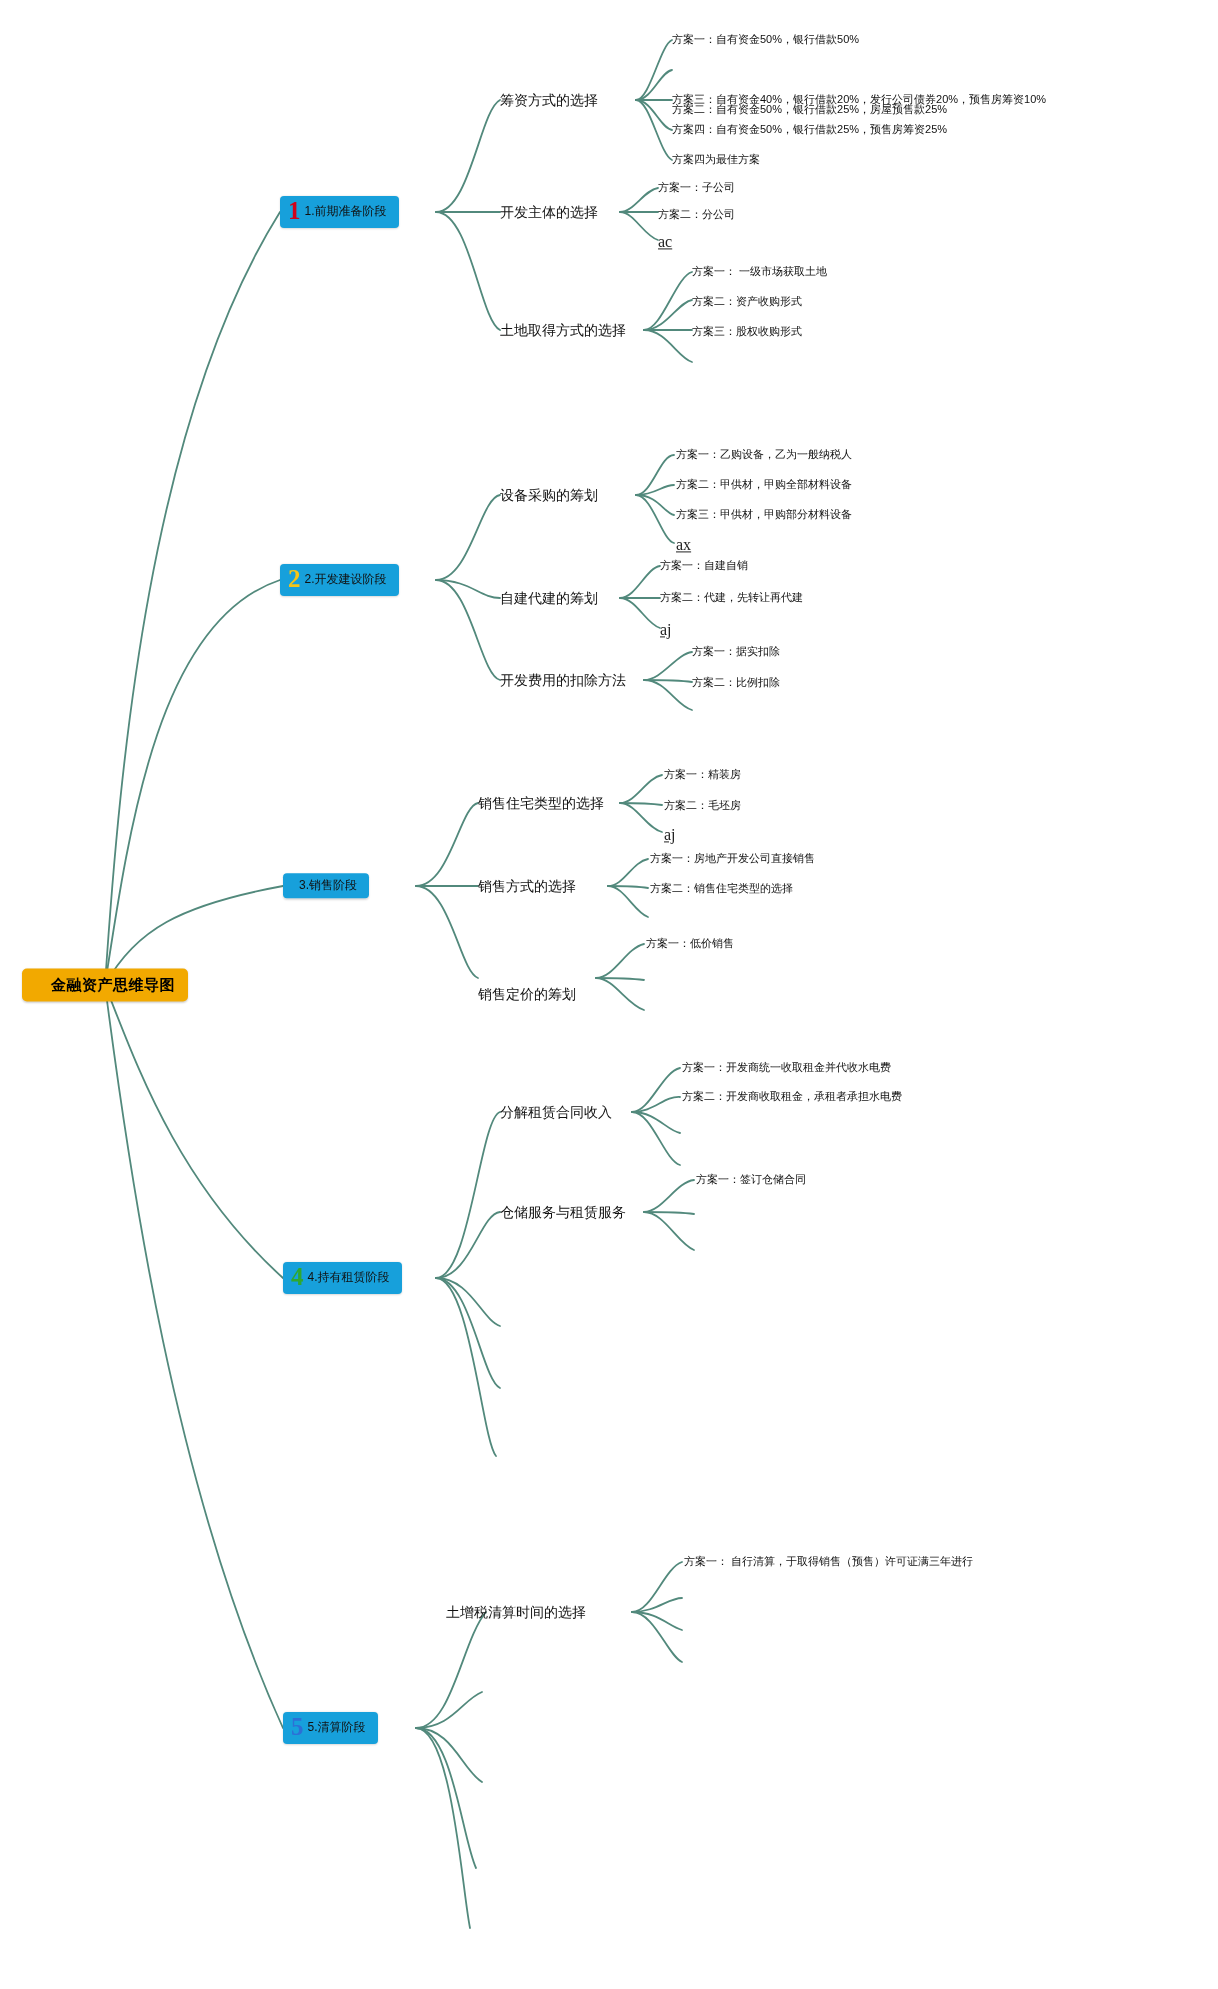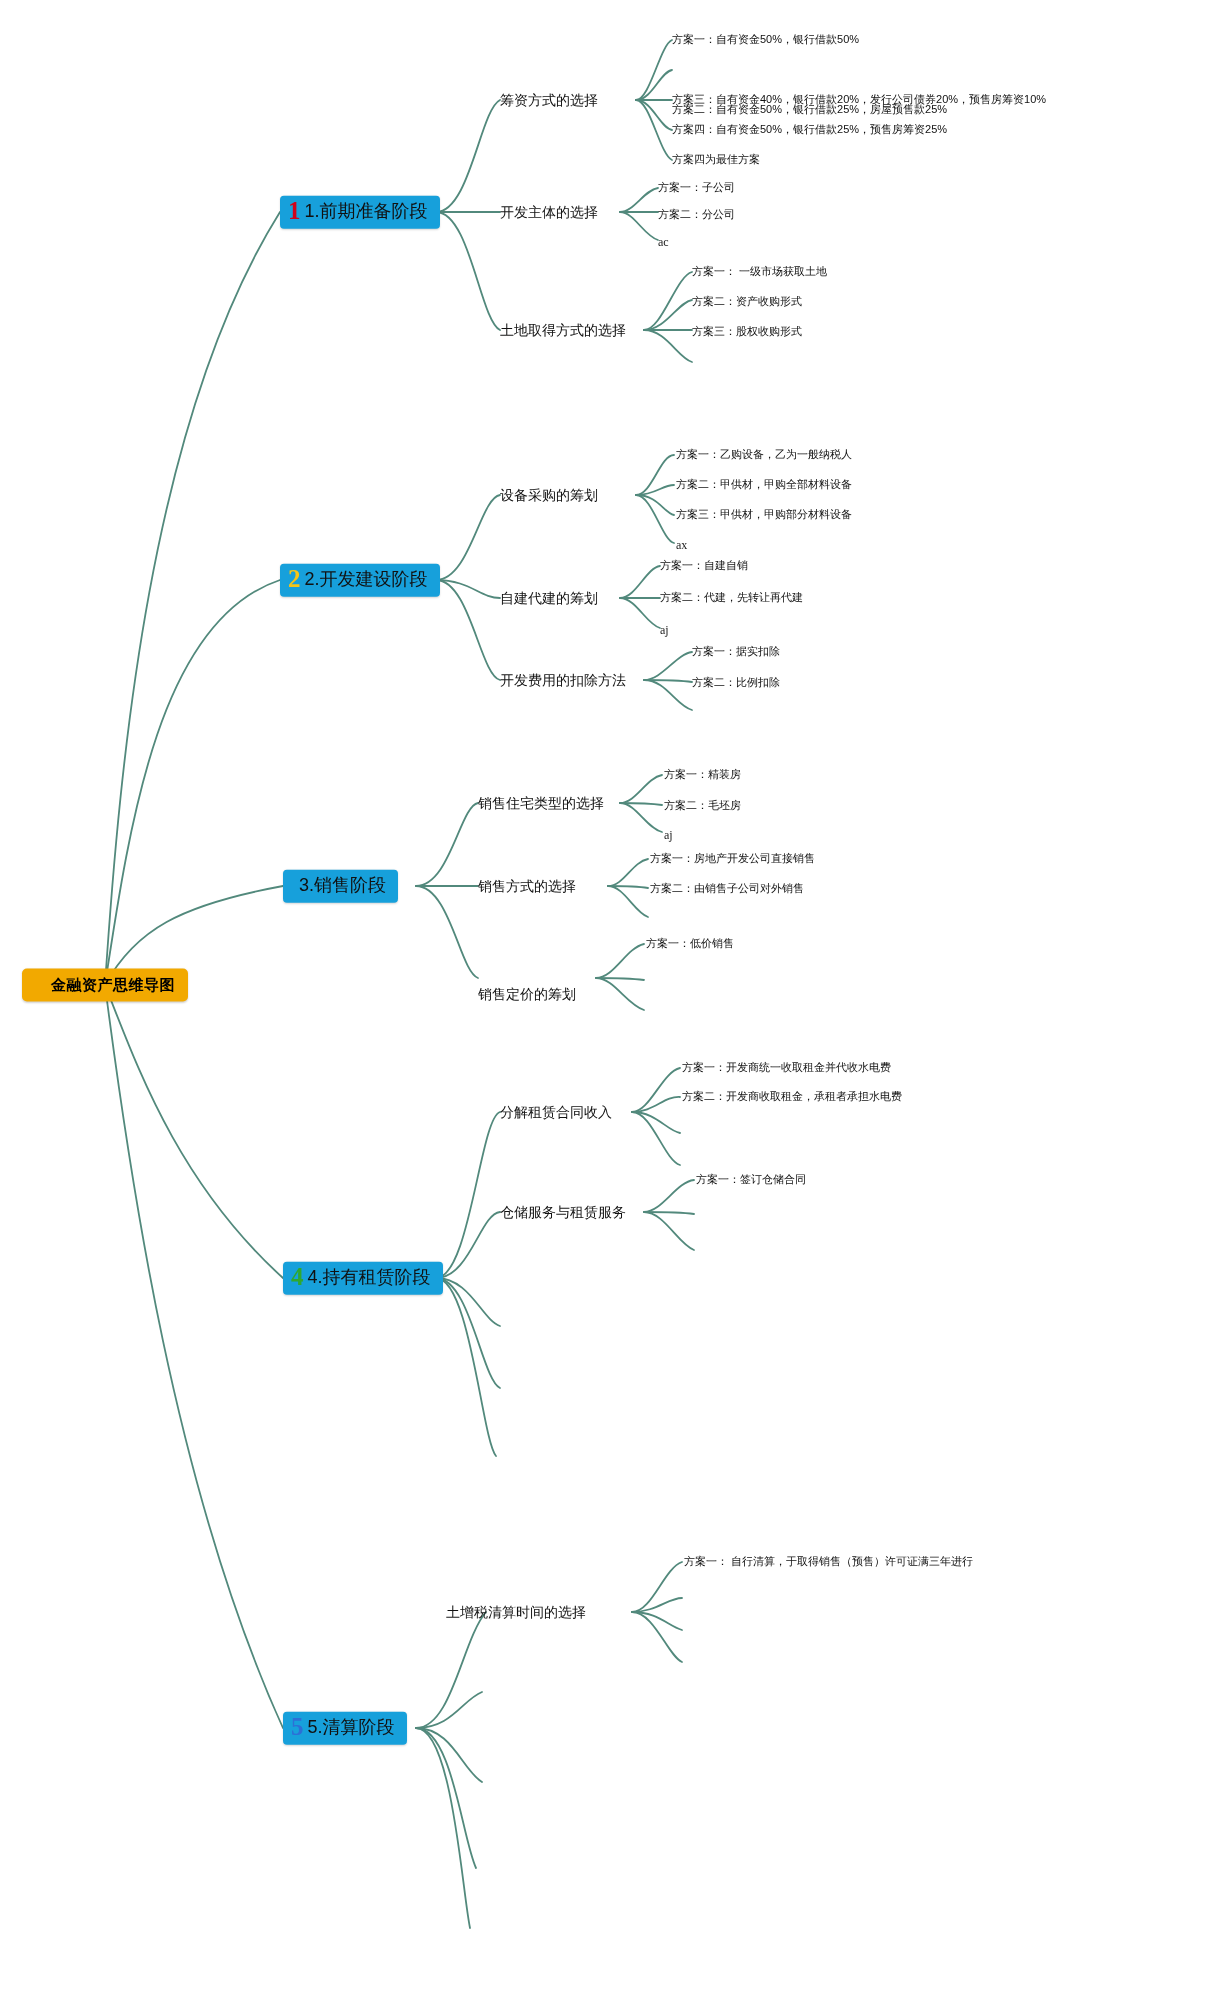--- a/index.html
+++ b/index.html
@@ -56,35 +56,36 @@
   }
   .stage-badge{
     font-family:"Liberation Serif","DejaVu Serif",serif;
     font-weight:bold;
     font-size:25px;
     line-height:0.85;
     position:relative;
     top:-1px;
     padding-right:1px;
   }
-  .stage-label{font-size:18px;}
+  .stage-label{font-size:12px;}
   
   .branch-node{
     font-size:14px;
     color:#111;
   }
   
   .leaf-node{
     font-size:11px;
     color:#111;
   }
   .leaf-node.tiny{
     font-family:"Liberation Serif","DejaVu Serif",serif;
-    font-size:12px;
+    font-size:16px;
     color:#222;
+    text-decoration:underline;
   }
 </style>
 </head>
 <body>
 
 <div id="canvas">
 
   <svg id="links" viewBox="0 0 1218 1989">
 
     <path d="M105 985 C 120 760, 150 420, 280 212"></path>
@@ -222,21 +223,21 @@
     <span class="stage-label">3.销售阶段</span>
   </div>
 
   <div class="node branch-node" style="left:478px;top:803px;transform:translateY(-50%);">销售住宅类型的选择</div>
   <div class="node leaf-node" style="left:664px;top:775px;transform:translateY(-50%);">方案一：精装房</div>
   <div class="node leaf-node" style="left:664px;top:806px;transform:translateY(-50%);">方案二：毛坯房</div>
   <div class="node leaf-node tiny" style="left:664px;top:835px;transform:translateY(-50%);">aj</div>
 
   <div class="node branch-node" style="left:478px;top:886px;transform:translateY(-50%);">销售方式的选择</div>
   <div class="node leaf-node" style="left:650px;top:859px;transform:translateY(-50%);">方案一：房地产开发公司直接销售</div>
-  <div class="node leaf-node" style="left:650px;top:889px;transform:translateY(-50%);">方案二：由销售子公司对外销售</div>
+  <div class="node leaf-node" style="left:650px;top:889px;transform:translateY(-50%);">方案二：销售住宅类型的选择</div>
 
   <div class="node branch-node" style="left:478px;top:978px;transform:translateY(-50%);margin-top:16px;">销售定价的筹划</div>
   <div class="node leaf-node" style="left:646px;top:944px;transform:translateY(-50%);">方案一：低价销售</div>
 
   <div class="node stage-node" style="left:283px;top:1278px;transform:translateY(-50%);">
     <span class="stage-badge" style="color:#2FA82F;">4</span>
     <span class="stage-label">4.持有租赁阶段</span>
   </div>
 
   <div class="node branch-node" style="left:500px;top:1112px;transform:translateY(-50%);">分解租赁合同收入</div>

